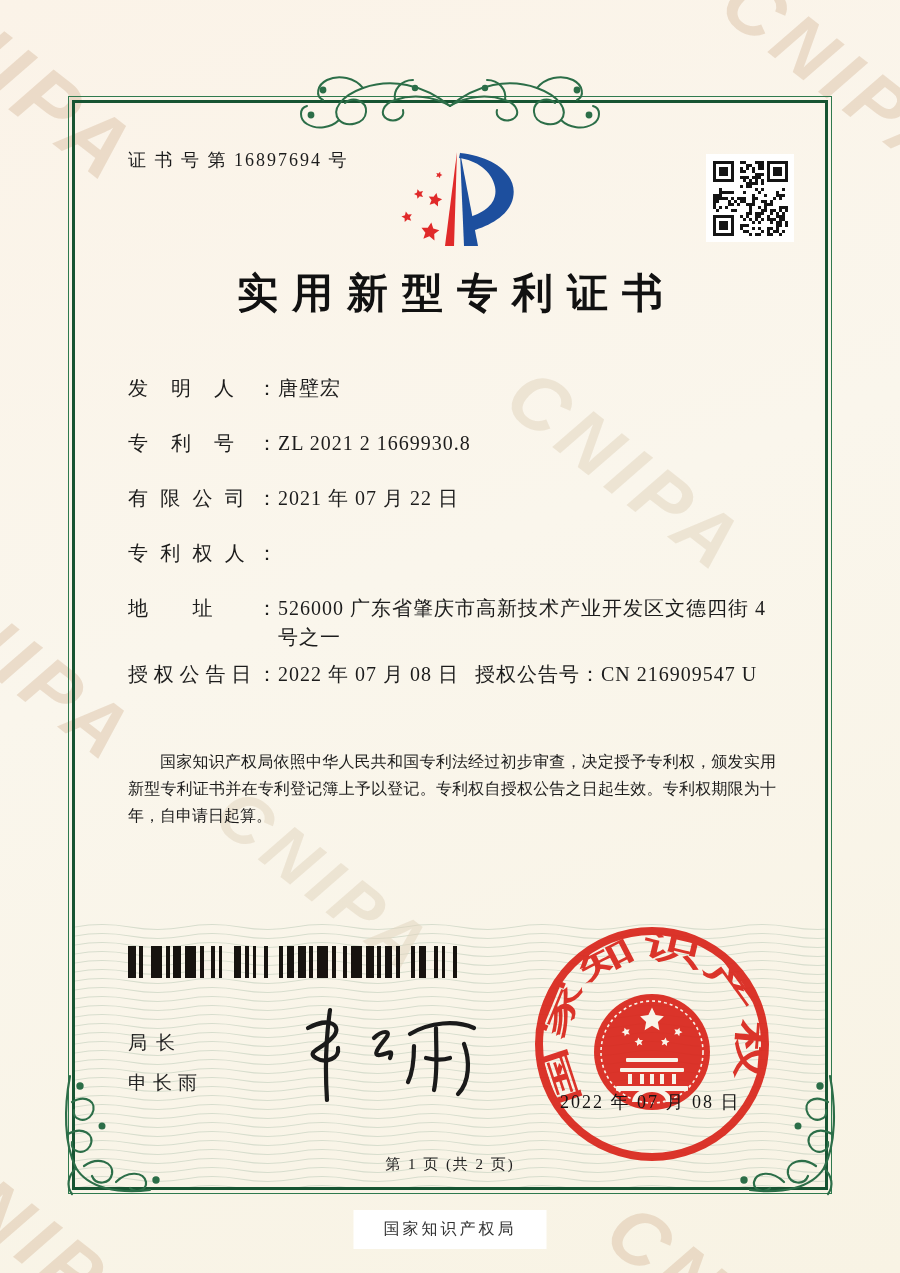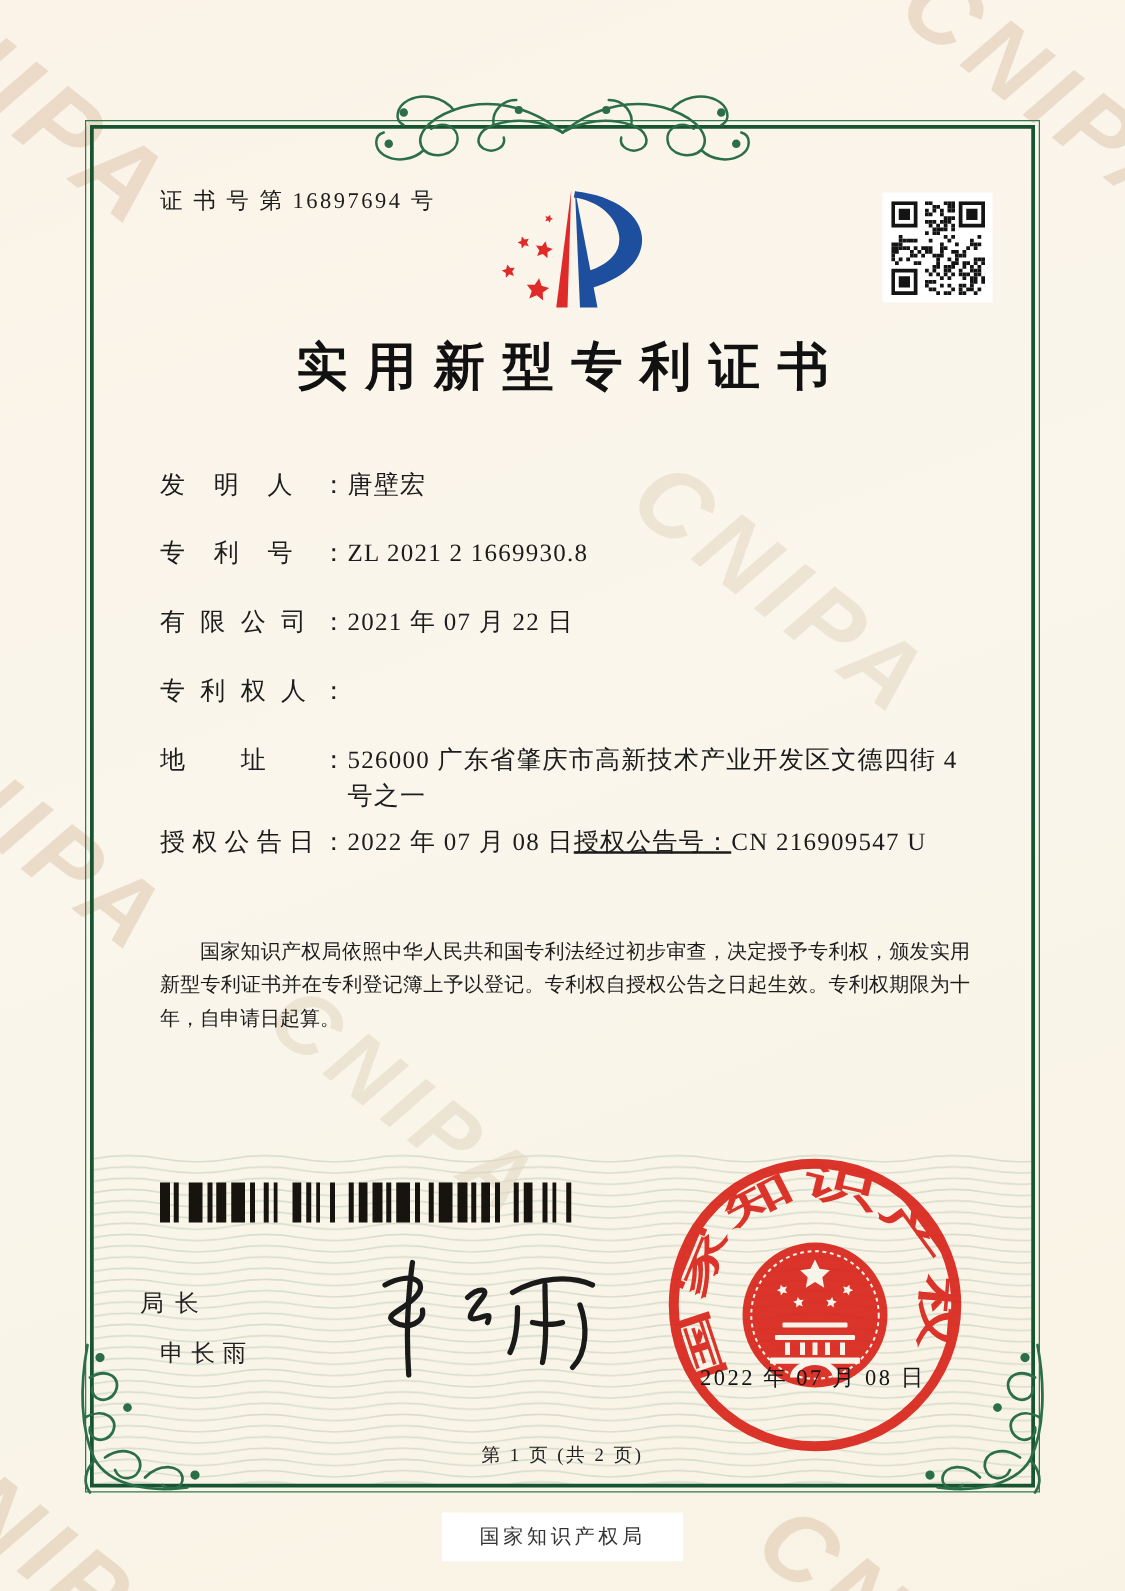--- a/index.html
+++ b/index.html
@@ -31,31 +31,31 @@
   .title{position:absolute; left:0; width:900px; top:266px; text-align:center; z-index:4;
     font-size:41px; font-weight:700; letter-spacing:14px; text-indent:14px; color:#111;}
   
   .fields{position:absolute; left:128px; top:374px; width:650px; z-index:4;}
   .frow{display:flex; align-items:flex-start; font-size:20px; line-height:29px; margin-bottom:26px;}
   .frow.addr{margin-bottom:8px;}
   .flabel{flex:0 0 150px; width:150px; text-align:justify; text-align-last:justify; letter-spacing:1px;}
   .fvalue{flex:1; letter-spacing:1px;}
   .grant{display:flex; font-size:20px; line-height:29px;}
   .grant .flabel2{letter-spacing:1px;}
-  .grant .pair2{text-decoration:underline;}
+  .grant .pair2{margin-left:16px;}
   
   .bodytext{position:absolute; left:128px; top:748px; width:648px; z-index:4;
     font-size:16px; line-height:27px; text-align:justify;}
   .bodytext p{margin:0; text-indent:2em;}
   
   .barcode{position:absolute; left:128px; top:946px; width:336px; height:32px; display:flex; z-index:4;}
   .barcode span{height:100%;}
   .barcode .b{background:#17130f;}
   
-  .sig-title{position:absolute; left:112px; top:1030px; z-index:6;
+  .sig-title{position:absolute; left:128px; top:1030px; z-index:6;
     font-family:"Liberation Sans","DejaVu Sans",sans-serif; font-size:19px; letter-spacing:9px; color:#222;}
   .sig-name{position:absolute; left:128px; top:1070px; z-index:6;
     font-family:"Liberation Sans","DejaVu Sans",sans-serif; font-size:19px; letter-spacing:6px; color:#222;}
   .signature{position:absolute; left:268px; top:998px; z-index:7;}
   
   .seal{position:absolute; left:528px; top:920px; z-index:5; opacity:0.93;}
   .seal-date{position:absolute; left:560px; top:1090px; z-index:8; font-size:18px;
     letter-spacing:2px; color:#141414;}
   
   .page-info{position:absolute; left:0; width:900px; top:1155px; text-align:center;

